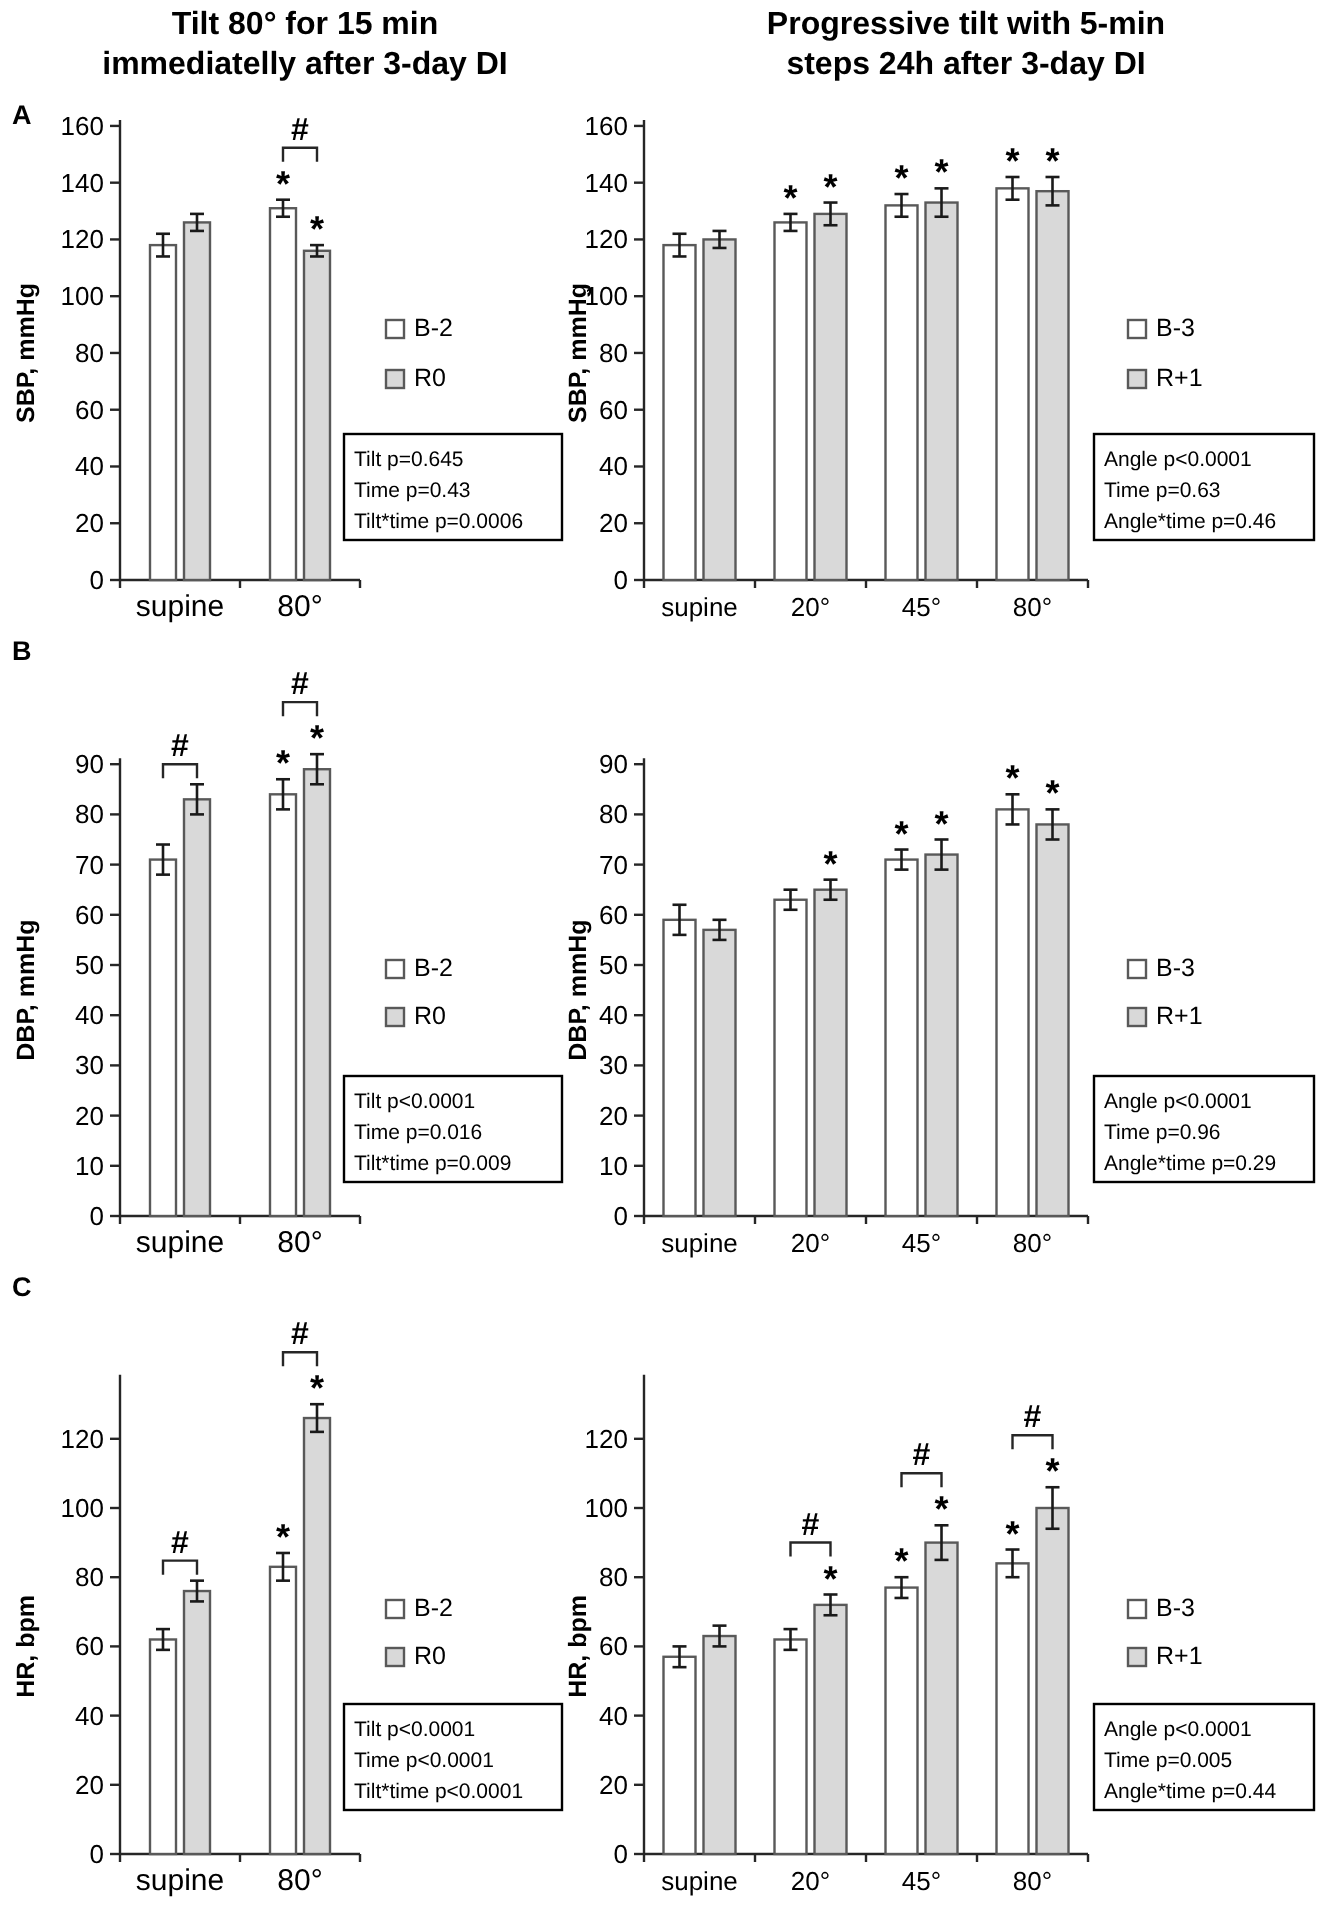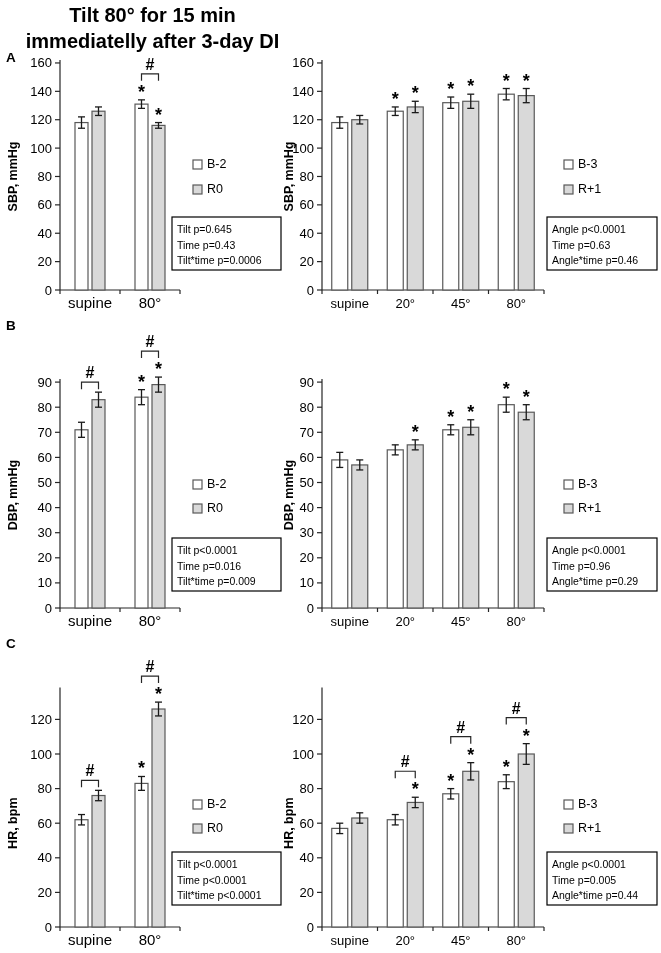--- a/index.html
+++ b/index.html
@@ -4,37 +4,39 @@
 <style>
   html,body{margin:0;padding:0;background:#888;}
   *{box-sizing:border-box;}
   .page{
     width:661px;height:953px;background:#ffffff;position:relative;
     font-family:"Liberation Sans", sans-serif;color:#000;
     outline:1px solid #c8c8c8;margin:0 auto;overflow:hidden;
   }
   .header{display:flex;width:661px;height:46px;}
   .title{
-    font-weight:bold;font-size:20px;line-height:1.28;text-align:center;
+    font-weight:bold;font-size:16px;line-height:1.28;text-align:center;
     white-space:pre-line;padding-top:3px;
   }
   .title.left{width:305px;}
   .title.right{width:356px;}
   .grid{width:661px;}
   .row{display:flex;}
   svg{display:block;overflow:visible;}
   text{font-family:"Liberation Sans", sans-serif;}
 </style>
 </head>
 <body>
 
 <div class="page">
   <div class="header">
     <div class="title left">Tilt 80° for 15 min
 immediatelly after 3-day DI</div>
+    <div class="title right">Progressive tilt with 5-min
+steps 24h after 3-day DI</div>
   </div>
   <div class="grid" id="charts">
       <div class="row">
         <svg width="283" height="274">
           <text x="6" y="16" font-size="13.5" fill="#000000" text-anchor="start" font-weight="bold">A</text>
           <line x1="60" y1="13.95999999999998" x2="60" y2="244" stroke="#262626" stroke-width="1.2"></line>
           <line x1="60" y1="244" x2="180" y2="244" stroke="#262626" stroke-width="1.2"></line>
           <line x1="55" y1="244" x2="60" y2="244" stroke="#262626" stroke-width="1.2"></line>
           <text x="52" y="248.5" font-size="13" fill="#000000" text-anchor="end">0</text>
           <line x1="55" y1="215.62" x2="60" y2="215.62" stroke="#262626" stroke-width="1.2"></line>

